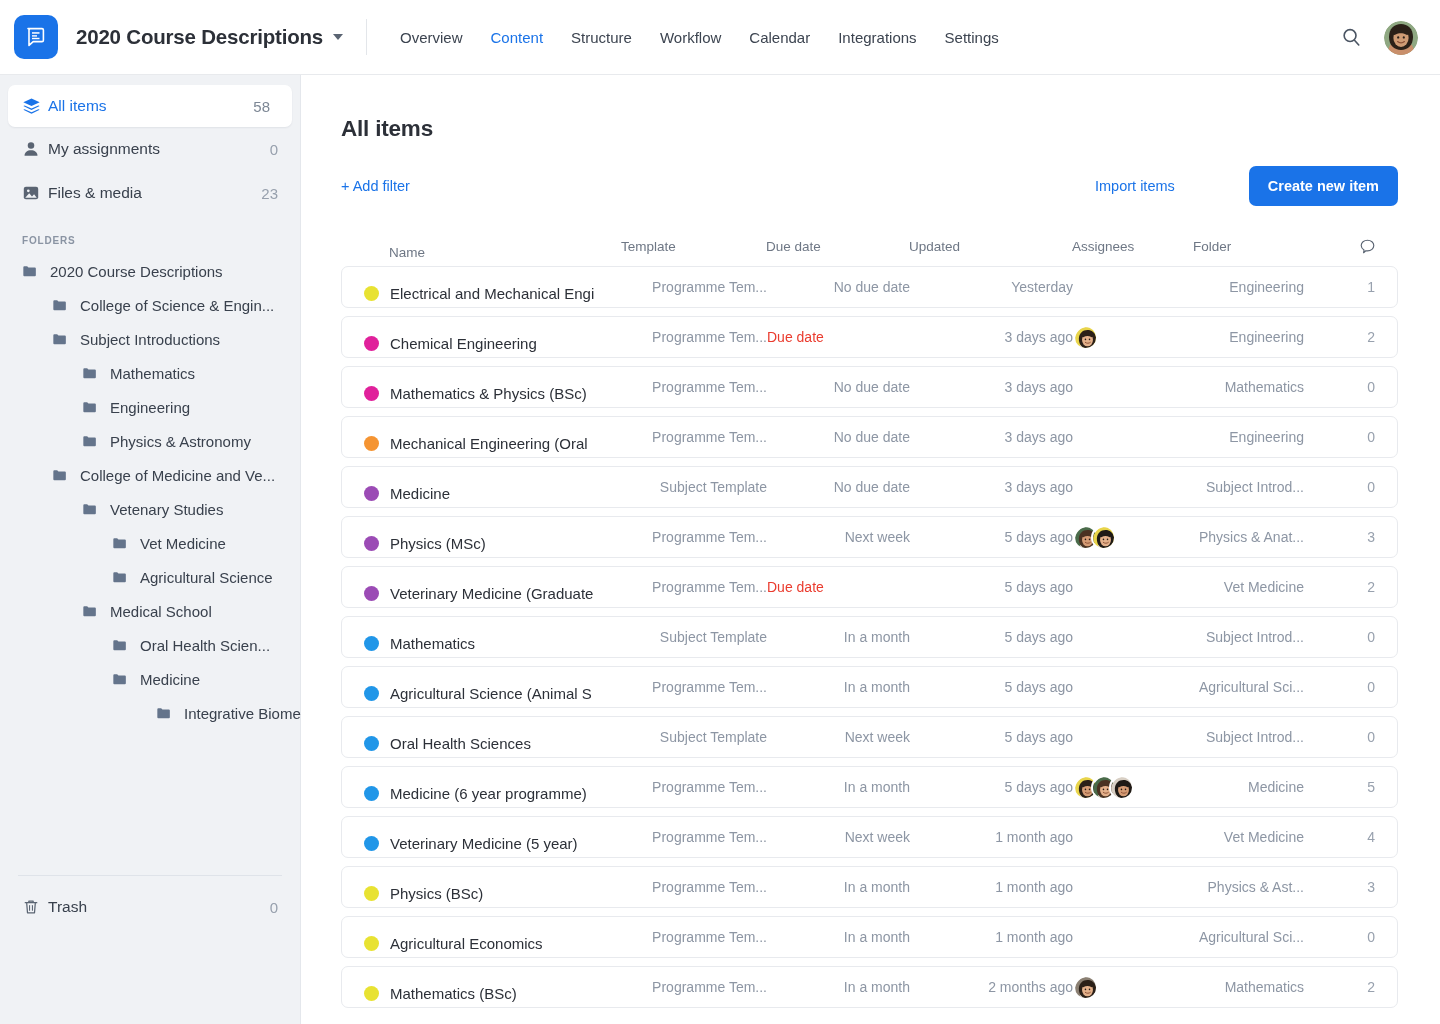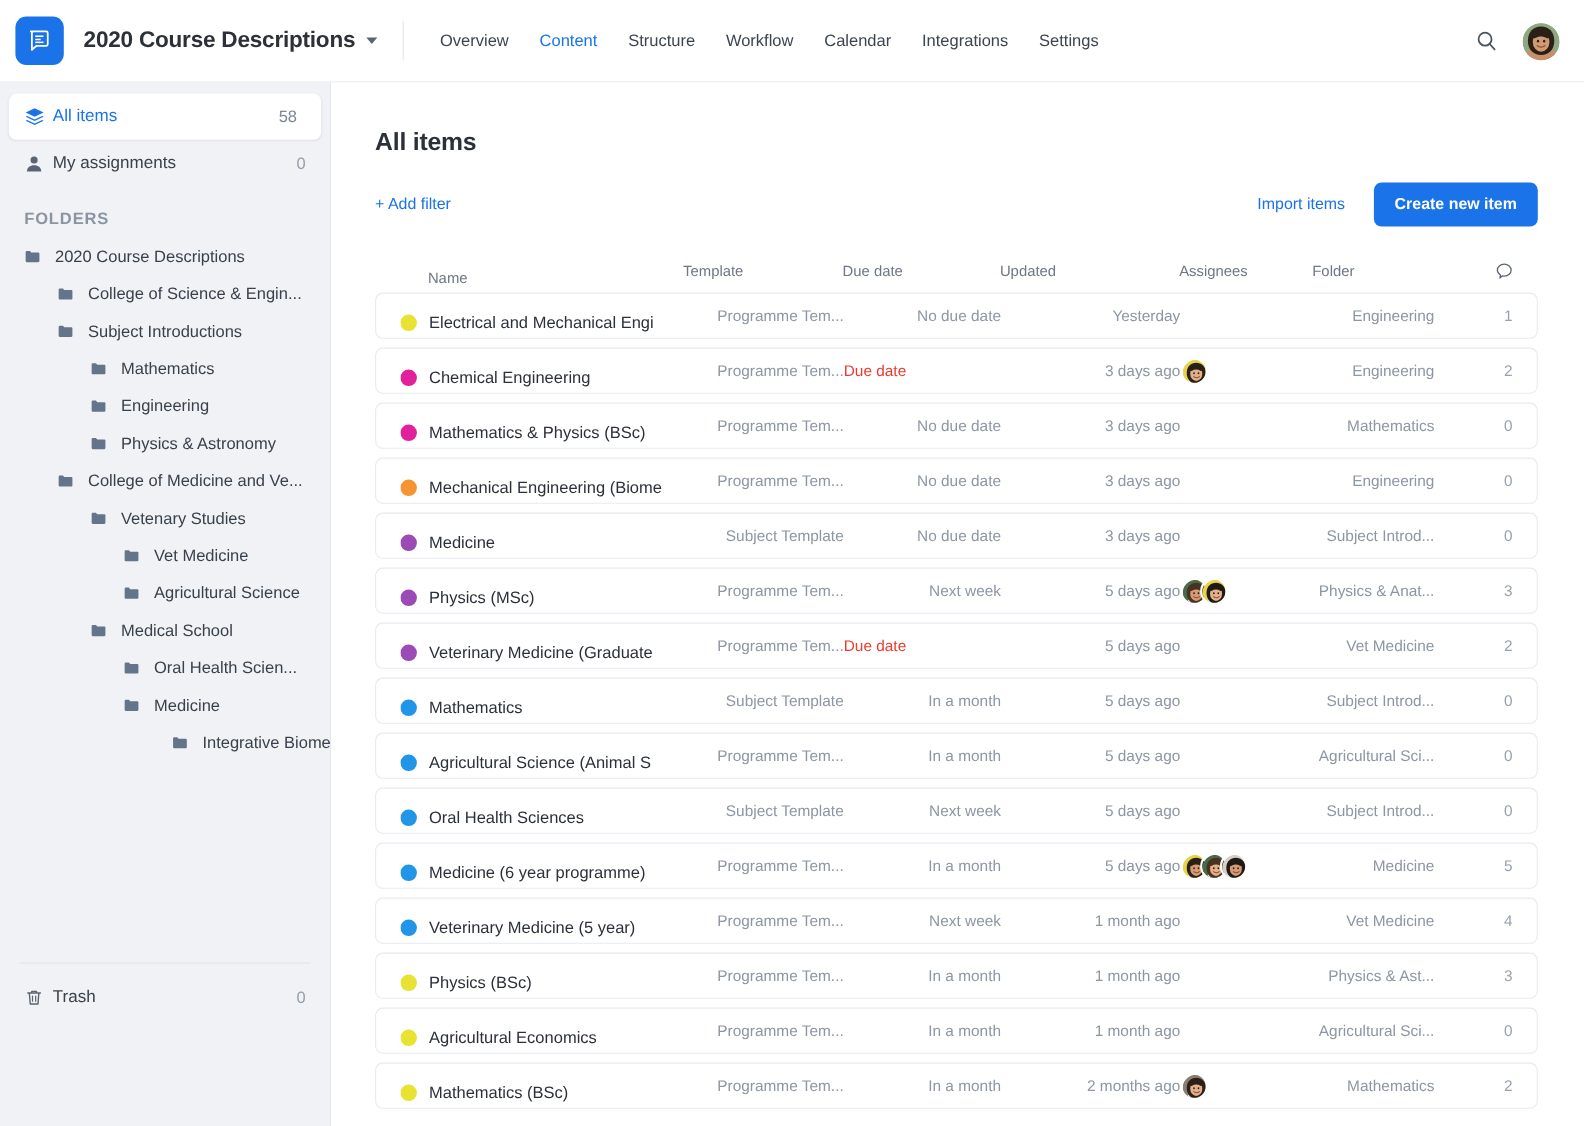--- a/index.html
+++ b/index.html
@@ -94,21 +94,21 @@
     border-radius: 7px;
     margin: 0 8px;
     padding-left: 14px;
     box-shadow: 0 1px 2px rgba(20,30,50,0.07);
     height: 42px;
   }
   .nav-item.selected .lbl { color: #1a73e8; font-weight: 500; }
   .nav-item.selected .cnt { color: #7d8795; }
 
   .folders-head {
-    font-size: 15px;
+    font-size: 10px;
     letter-spacing: 0.8px;
     color: #8a94a3;
     font-weight: 600;
     padding: 20px 0 8px 22px;
   }
   .folder-row {
     height: 34px;
     display: flex; align-items: center;
     font-size: 15px;
     color: #39414d;
@@ -142,20 +142,21 @@
     font-size: 22.5px;
     font-weight: 700;
     color: #2c3038;
     padding-top: 41px;
     letter-spacing: -0.2px;
   }
   .actionbar {
     display: flex; align-items: center;
     margin-top: 24px;
     height: 40px;
+    gap: 48px;
   }
   .add-filter {
     font-size: 14.5px; color: #1a73e8; cursor: pointer;
   }
   .spacer { flex: 1; }
   .import-link {
     font-size: 14.5px; color: #1a73e8; cursor: pointer; margin-right: 26px;
   }
   .btn-create {
     background: #1a73e8;
@@ -300,20 +301,31 @@
       <span class="ico">
         <svg width="18" height="18" viewBox="0 0 20 20" aria-hidden="true">
           <circle cx="10" cy="6" r="3.6" fill="#5a6472"></circle>
           <path d="M2.8 17.6c0-4.1 3.2-6.3 7.2-6.3s7.2 2.2 7.2 6.3z" fill="#5a6472"></path>
         </svg>
       </span>
       <span class="lbl">My assignments</span>
       <span class="cnt">0</span>
     </div>
 
+    <div class="nav-item">
+      <span class="ico">
+        <svg width="18" height="18" viewBox="0 0 20 20" aria-hidden="true">
+          <rect x="2" y="3" width="16" height="14" rx="2.4" fill="#5a6472"></rect>
+          <circle cx="7" cy="7.6" r="1.5" fill="#f0f2f5"></circle>
+          <path d="M3.6 15.4 8 10.4l3.1 3.4 2.3-2.3 3 3.9z" fill="#f0f2f5"></path>
+        </svg>
+      </span>
+      <span class="lbl">Files &amp; media</span>
+      <span class="cnt">23</span>
+    </div>
 
 
     <div class="folders-head">FOLDERS</div>
 
     <div id="folder-tree">
         <div class="folder-row" style="padding-left: 22px;">
           <span class="fico">
             <svg width="15" height="15" viewBox="0 0 18 18" aria-hidden="true">
               <path d="M1.6 3.8a1.2 1.2 0 0 1 1.2-1.2h3.4l1.5 1.7h7.7a1.2 1.2 0 0 1 1.2 1.2v8.1a1.2 1.2 0 0 1-1.2 1.2H2.8a1.2 1.2 0 0 1-1.2-1.2z" fill="#64748b"></path>
             </svg>
@@ -519,21 +531,21 @@
           <div class="c-tmpl muted">Programme Tem...</div>
           <div class="c-due muted">No due date</div>
           <div class="c-upd muted">3 days ago</div>
           <div class="c-asg"></div>
           <div class="c-fold muted">Mathematics</div>
           <div class="c-cmt cmt-num">0</div>
         </div>
         <div class="row">
           <div class="c-name">
             <span class="dot" style="background:#f59432"></span>
-            <span class="name-txt">Mechanical Engineering (Biome</span>
+            <span class="name-txt">Mechanical Engineering (Oral</span>
           </div>
           <div class="c-tmpl muted">Programme Tem...</div>
           <div class="c-due muted">No due date</div>
           <div class="c-upd muted">3 days ago</div>
           <div class="c-asg"></div>
           <div class="c-fold muted">Engineering</div>
           <div class="c-cmt cmt-num">0</div>
         </div>
         <div class="row">
           <div class="c-name">

